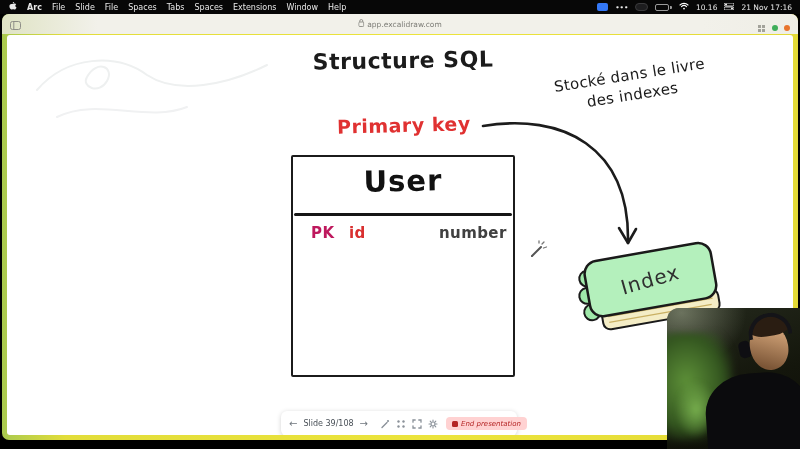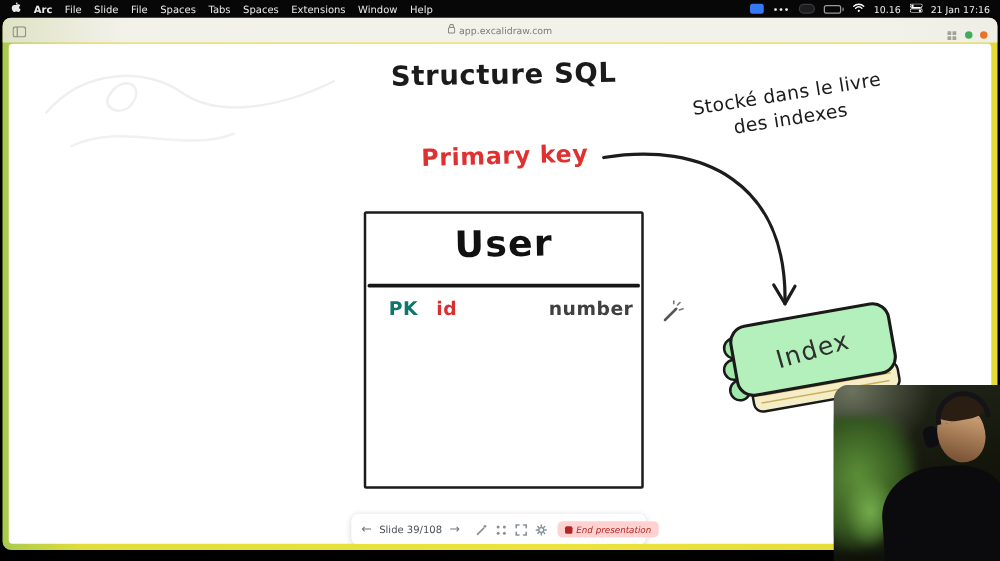--- a/index.html
+++ b/index.html
@@ -45,28 +45,28 @@
     font-size:22px; font-weight:600; color:#1b1b1b; letter-spacing:.5px; transform:rotate(-1deg); }
   .annotation { position:absolute; left:512px; top:30px; width:224px; text-align:center;
     font-size:15px; color:#1b1b1b; line-height:1.35; transform:rotate(-9deg); letter-spacing:.3px; }
   .annotation span { display:block; }
   .primary-key { position:absolute; left:330px; top:79px; font-size:19px; font-weight:600;
     color:#e03131; transform:rotate(-1.5deg); letter-spacing:.5px; }
 
   .arrow-svg { position:absolute; left:455px; top:76px; }
   .laser-cursor { position:absolute; left:521px; top:205px; }
 
-  .sql-table { position:absolute; left:284px; top:134px; width:224px; height:222px;
+  .sql-table { position:absolute; left:284px; top:120px; width:224px; height:222px;
     border:2px solid #1b1b1b; border-radius:2px; background:#fff; }
   .table-title { margin-top:7px; text-align:center; font-size:29px; font-weight:600;
     color:#111; transform:rotate(-1deg); letter-spacing:1px; }
   .table-divider { position:absolute; top:56px; left:1px; right:1px; height:3px;
     background:#161616; border-radius:2px; }
   .cell { position:absolute; top:67px; font-size:15px; font-weight:600; letter-spacing:.4px; }
-  .cell-pk { left:18px; color:#0f766e; }
+  .cell-pk { left:18px; color:#be185d; }
   .cell-id { left:56px; color:#d92f2f; }
   .cell-type { left:146px; color:#404040; }
 
   .book-svg { position:absolute; left:548px; top:206px; }
 
   
   .present-bar { position:absolute; left:274px; top:376px; width:236px; height:25px;
     background:#fff; border-radius:6px; box-shadow:0 1px 5px rgba(0,0,0,.18);
     display:flex; align-items:center; gap:6px; padding:0 8px; }
   .nav-arrow { font-size:10px; color:#6f767d; line-height:1; }
@@ -139,21 +139,21 @@
       </span>
       <span>10.16</span>
       <span>
         <svg width="10" height="7" viewBox="0 0 10 7">
             <rect x="0" y="0" width="10" height="3" rx="1.5" fill="none" stroke="#fff" stroke-width="0.8"></rect>
             <circle cx="2" cy="1.5" r="1" fill="#fff"></circle>
             <rect x="0" y="4" width="10" height="3" rx="1.5" fill="none" stroke="#fff" stroke-width="0.8"></rect>
             <circle cx="8" cy="5.5" r="1" fill="#fff"></circle>
           </svg>
       </span>
-      <span>21 Jan 17:16</span>
+      <span>21 Nov 17:16</span>
     </div>
   </div>
 
   <div class="window">
 
     <div class="browser-bar">
       <span class="sidebar-toggle">
         <svg width="11" height="9" viewBox="0 0 11 9">
             <rect x="0.5" y="0.5" width="10" height="8" rx="2" fill="none" stroke="#8f8f88" stroke-width="1"></rect>
             <line x1="3.8" y1="0.5" x2="3.8" y2="8.5" stroke="#8f8f88" stroke-width="1"></line>

